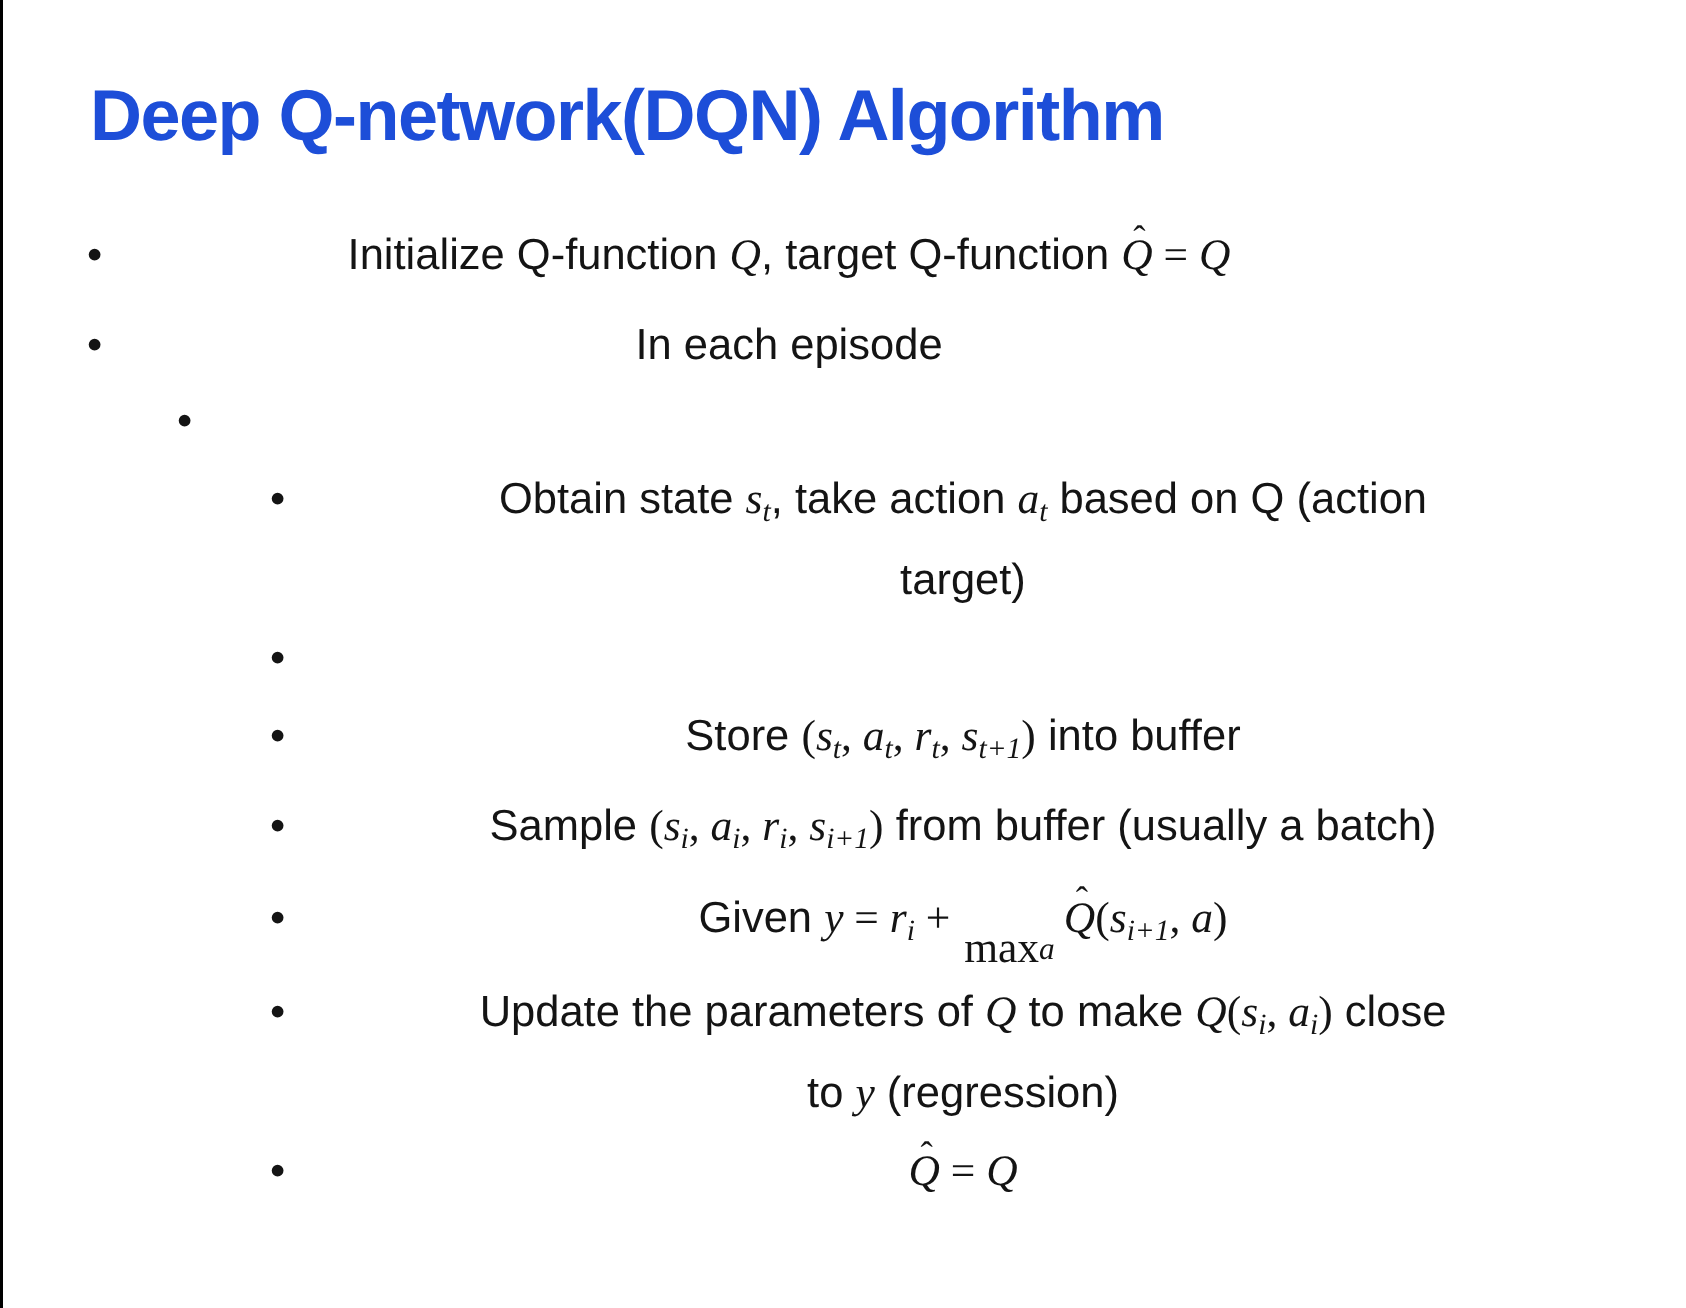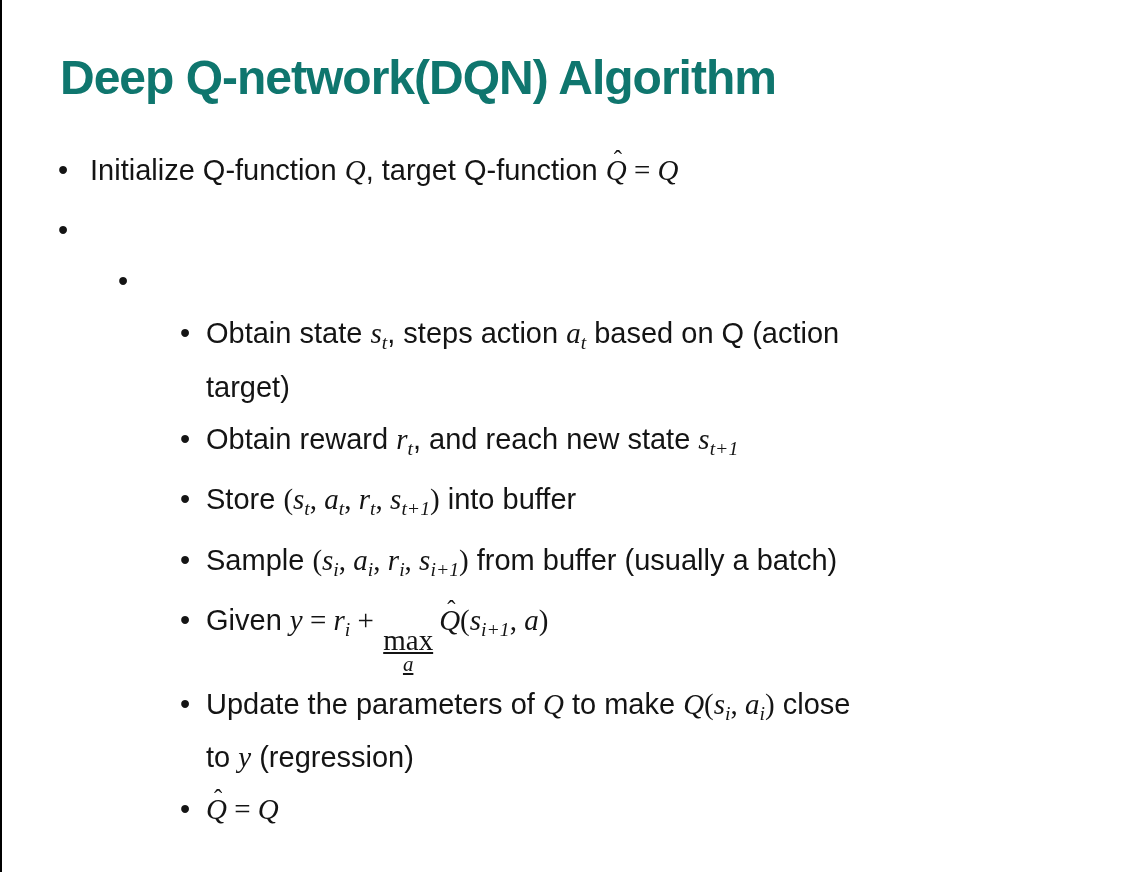--- a/index.html
+++ b/index.html
@@ -17,42 +17,42 @@
     background: #000000;
   }
   .slide { position: relative; width: 100%; height: 100%; }
 
   .slide-title {
     margin: 48px 0 0 60px;
     font-size: 48px;
     line-height: 60px;
     font-weight: 700;
     letter-spacing: -1px;
-    color: #0f766e;
+    color: #1d4ed8;
     font-family: "Liberation Sans", sans-serif;
   }
 
   ul.bullets {
     list-style: none;
     margin: 40px 0 0 0;
     padding: 0;
     font-size: 29px;
     line-height: 45px;
     color: #141414;
   }
   li.bullet { display: flex; align-items: flex-start; }
   li.lvl1 { padding-left: 58px; margin-top: 15px; }
   li.lvl2 { padding-left: 118px; margin-top: 6px; }
   li.lvl3 { padding-left: 180px; margin-top: 7px; }
   li.first { margin-top: 8px; }
   .dot { flex: 0 0 auto; }
   li.lvl1 .dot { width: 32px; }
   li.lvl2 .dot { width: 26px; }
   li.lvl3 .dot { width: 26px; }
-  .content { flex: 1 1 auto; max-width: 872px; }
+  .content { flex: 1 1 auto; max-width: 872px; text-align: center; }
 
   
   .seg-math {
     font-family: "Liberation Serif", "DejaVu Serif", serif;
     font-style: normal;
   }
   .seg-var, .seg-sub, .hat-base, .op-under {
     font-family: "Liberation Serif", "DejaVu Serif", serif;
     font-style: italic;
   }
@@ -70,26 +70,25 @@
     position: absolute;
     top: -0.34em;
     left: 58%;
     transform: translateX(-50%);
     font-size: 0.85em;
     font-style: normal;
     font-family: "Liberation Serif", "DejaVu Serif", serif;
   }
   .underop {
     display: inline-flex;
-    flex-direction: column;
+    flex-direction: row;
     align-items: center;
     vertical-align: -0.70em;
     line-height: 0.95;
     margin: 0 6px 0 2px;
-    text-decoration: underline;
   }
   .op-top {
     font-family: "Liberation Serif", "DejaVu Serif", serif;
     font-style: normal;
   }
   .op-under { font-size: 0.72em; }
 </style>
 </head>
 <body>
 
@@ -97,31 +96,31 @@
 
 <main class="slide">
   <h1 class="slide-title">Deep Q-network(DQN) Algorithm</h1>
   <ul class="bullets" id="bullet-list">
       <li class="bullet lvl1 first">
         <span class="dot">•</span>
         <span class="content"><span class="seg-text">Initialize Q-function </span><span class="seg-var">Q</span><span class="seg-text">, target Q-function </span><span class="hatwrap"><span class="hat-mark">ˆ</span><span class="hat-base">Q</span></span><span class="seg-math"> = </span><span class="seg-var">Q</span></span>
       </li>
       <li class="bullet lvl1">
         <span class="dot">•</span>
+        <span class="content"><span class="seg-text">In each episode</span></span>
       </li>
       <li class="bullet lvl2">
         <span class="dot">•</span>
       </li>
       <li class="bullet lvl3">
         <span class="dot">•</span>
-        <span class="content"><span class="seg-text">Obtain state </span><span class="seg-varsub"><span class="seg-var">s</span><span class="seg-sub">t</span></span><span class="seg-text">, steps action </span><span class="seg-varsub"><span class="seg-var">a</span><span class="seg-sub">t</span></span><span class="seg-text"> based on Q (action</span><br><span class="seg-text">target)</span></span>
+        <span class="content"><span class="seg-text">Obtain state </span><span class="seg-varsub"><span class="seg-var">s</span><span class="seg-sub">t</span></span><span class="seg-text">, take action </span><span class="seg-varsub"><span class="seg-var">a</span><span class="seg-sub">t</span></span><span class="seg-text"> based on Q (action</span><br><span class="seg-text">target)</span></span>
       </li>
       <li class="bullet lvl3">
         <span class="dot">•</span>
-        <span class="content"><span class="seg-text">Obtain reward </span><span class="seg-varsub"><span class="seg-var">r</span><span class="seg-sub">t</span></span><span class="seg-text">, and reach new state </span><span class="seg-varsub"><span class="seg-var">s</span><span class="seg-sub">t+1</span></span></span>
       </li>
       <li class="bullet lvl3">
         <span class="dot">•</span>
         <span class="content"><span class="seg-text">Store </span><span class="seg-math">(</span><span class="seg-varsub"><span class="seg-var">s</span><span class="seg-sub">t</span></span><span class="seg-math">, </span><span class="seg-varsub"><span class="seg-var">a</span><span class="seg-sub">t</span></span><span class="seg-math">, </span><span class="seg-varsub"><span class="seg-var">r</span><span class="seg-sub">t</span></span><span class="seg-math">, </span><span class="seg-varsub"><span class="seg-var">s</span><span class="seg-sub">t+1</span></span><span class="seg-math">)</span><span class="seg-text"> into buffer</span></span>
       </li>
       <li class="bullet lvl3">
         <span class="dot">•</span>
         <span class="content"><span class="seg-text">Sample </span><span class="seg-math">(</span><span class="seg-varsub"><span class="seg-var">s</span><span class="seg-sub">i</span></span><span class="seg-math">, </span><span class="seg-varsub"><span class="seg-var">a</span><span class="seg-sub">i</span></span><span class="seg-math">, </span><span class="seg-varsub"><span class="seg-var">r</span><span class="seg-sub">i</span></span><span class="seg-math">, </span><span class="seg-varsub"><span class="seg-var">s</span><span class="seg-sub">i+1</span></span><span class="seg-math">)</span><span class="seg-text"> from buffer (usually a batch)</span></span>
       </li>
       <li class="bullet lvl3">

